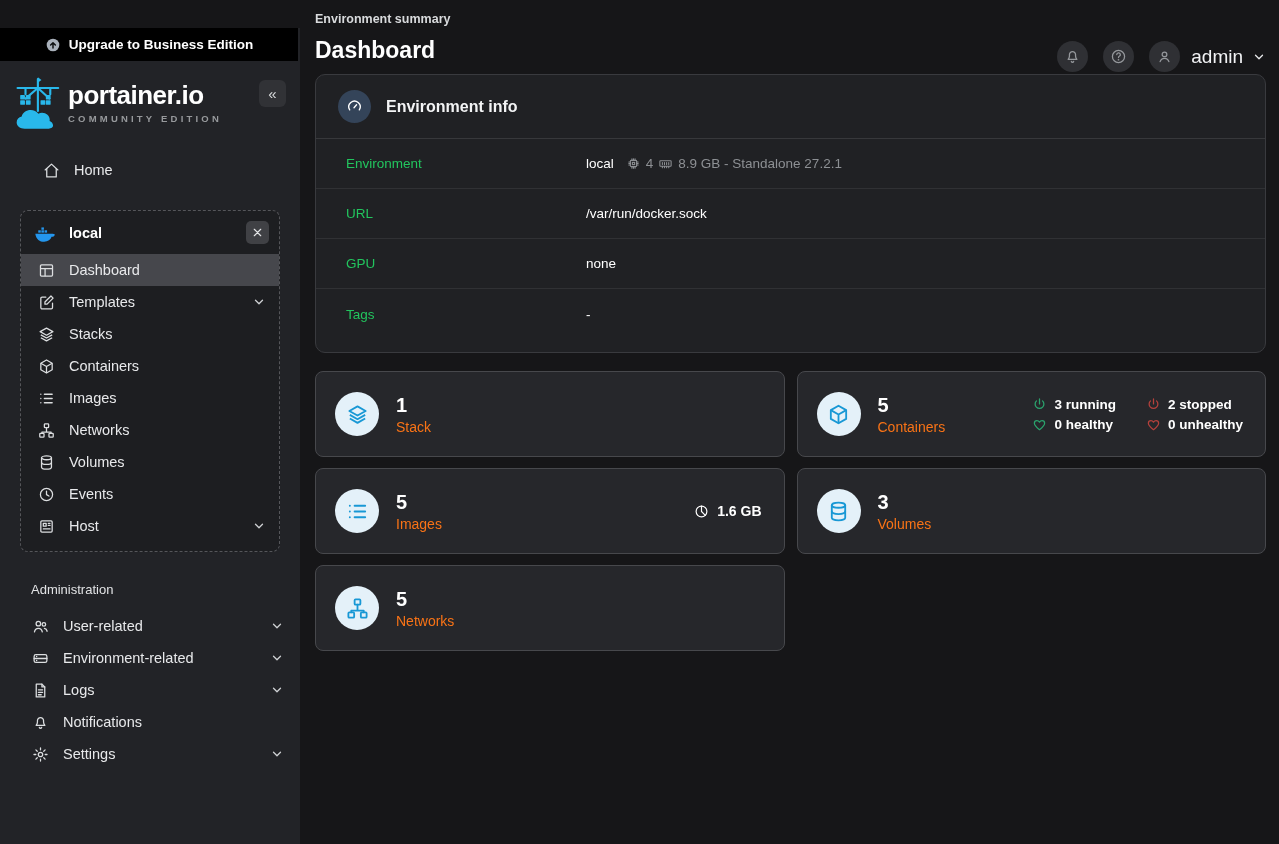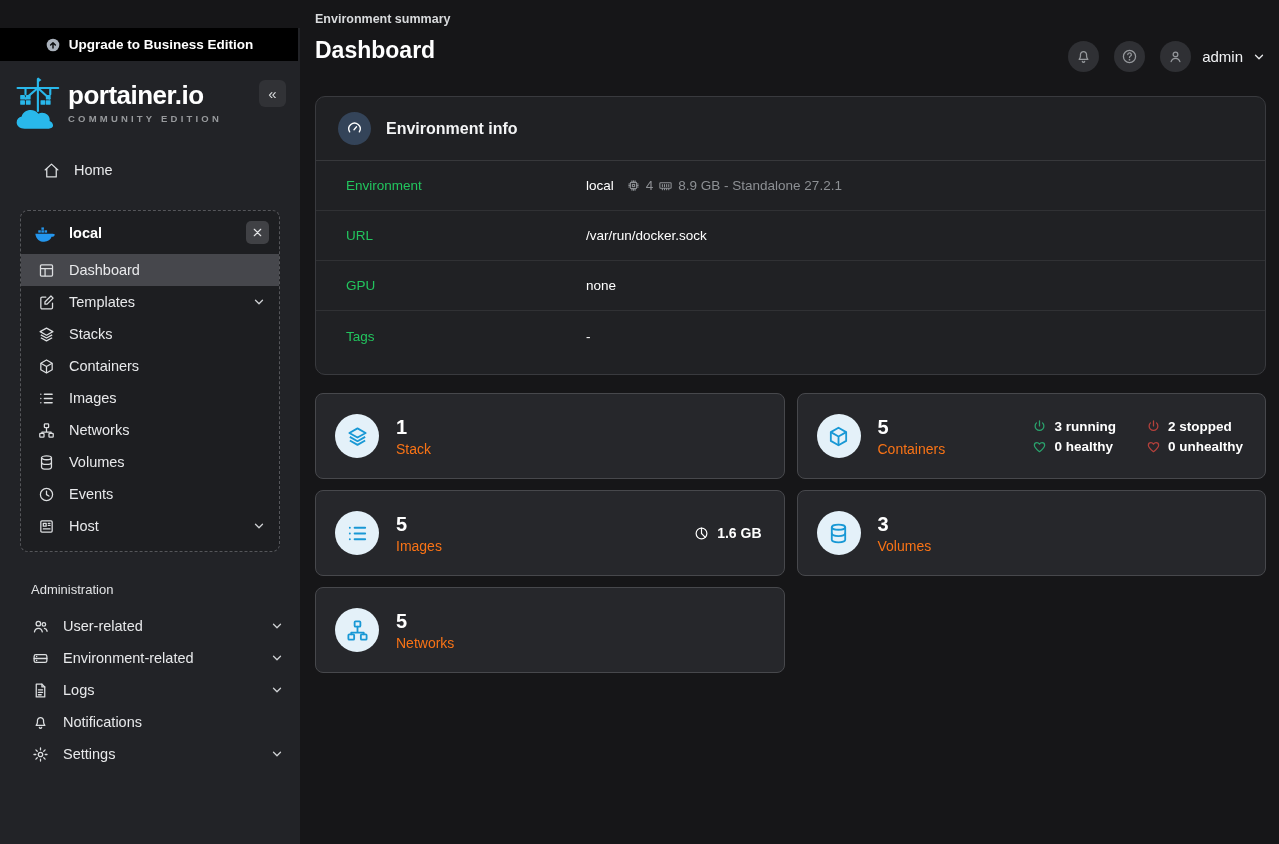--- a/index.html
+++ b/index.html
@@ -39,26 +39,26 @@
   .admin-nav .nav-item { height:32px; padding:0 16px 0 31px; }
 
   
   .main { flex:1; padding:0 13px 0 15px; position:relative; }
   .breadcrumb { color:#d8dadc; font-size:12.5px; font-weight:bold; padding-top:12px; }
   .page-title { color:#fff; font-size:23px; font-weight:bold; margin-top:11px; }
 
   .header-actions { position:absolute; top:41px; right:13px; display:flex; align-items:center; }
   .hdr-circle { width:31px; height:31px; border-radius:50%; background:#2f3034; color:#95989c; display:flex; align-items:center; justify-content:center; cursor:pointer; margin-left:15px; }
   .hdr-circle svg { width:17px; height:17px; }
-  .user-name { color:#f2f3f5; font-size:15px; margin-left:11px; cursor:pointer; }
+  .user-name { color:#f2f3f5; font-size:19px; margin-left:11px; cursor:pointer; }
   .user-caret { width:14px; height:14px; color:#e8e9eb; margin-left:9px; cursor:pointer; }
   .user-caret svg { width:14px; height:14px; }
 
   
-  .panel { margin-top:32px; background:#202124; border:1px solid #393a3e; border-radius:10px; }
+  .panel { margin-top:10px; background:#202124; border:1px solid #393a3e; border-radius:10px; }
   .panel-header { display:flex; align-items:center; gap:15px; padding:15px 22px; }
   .gauge-circle { width:33px; height:33px; border-radius:50%; background:#344459; color:#fff; display:flex; align-items:center; justify-content:center; }
   .gauge-circle svg { width:17px; height:17px; }
   .panel-title { color:#f3f4f5; font-size:16px; font-weight:bold; }
   .panel-divider { border-top:1px solid #37383b; }
   .info-row { display:flex; align-items:center; height:50px; padding-left:30px; font-size:13.5px; }
   .info-row:not(:last-child) { border-bottom:1px solid #303134; }
   .info-label { width:240px; color:#22c55e; flex:none; }
   .info-value { color:#fff; display:flex; align-items:center; gap:6px; }
   .info-meta { color:#8d9094; display:flex; align-items:center; gap:5px; margin-left:6px; }

